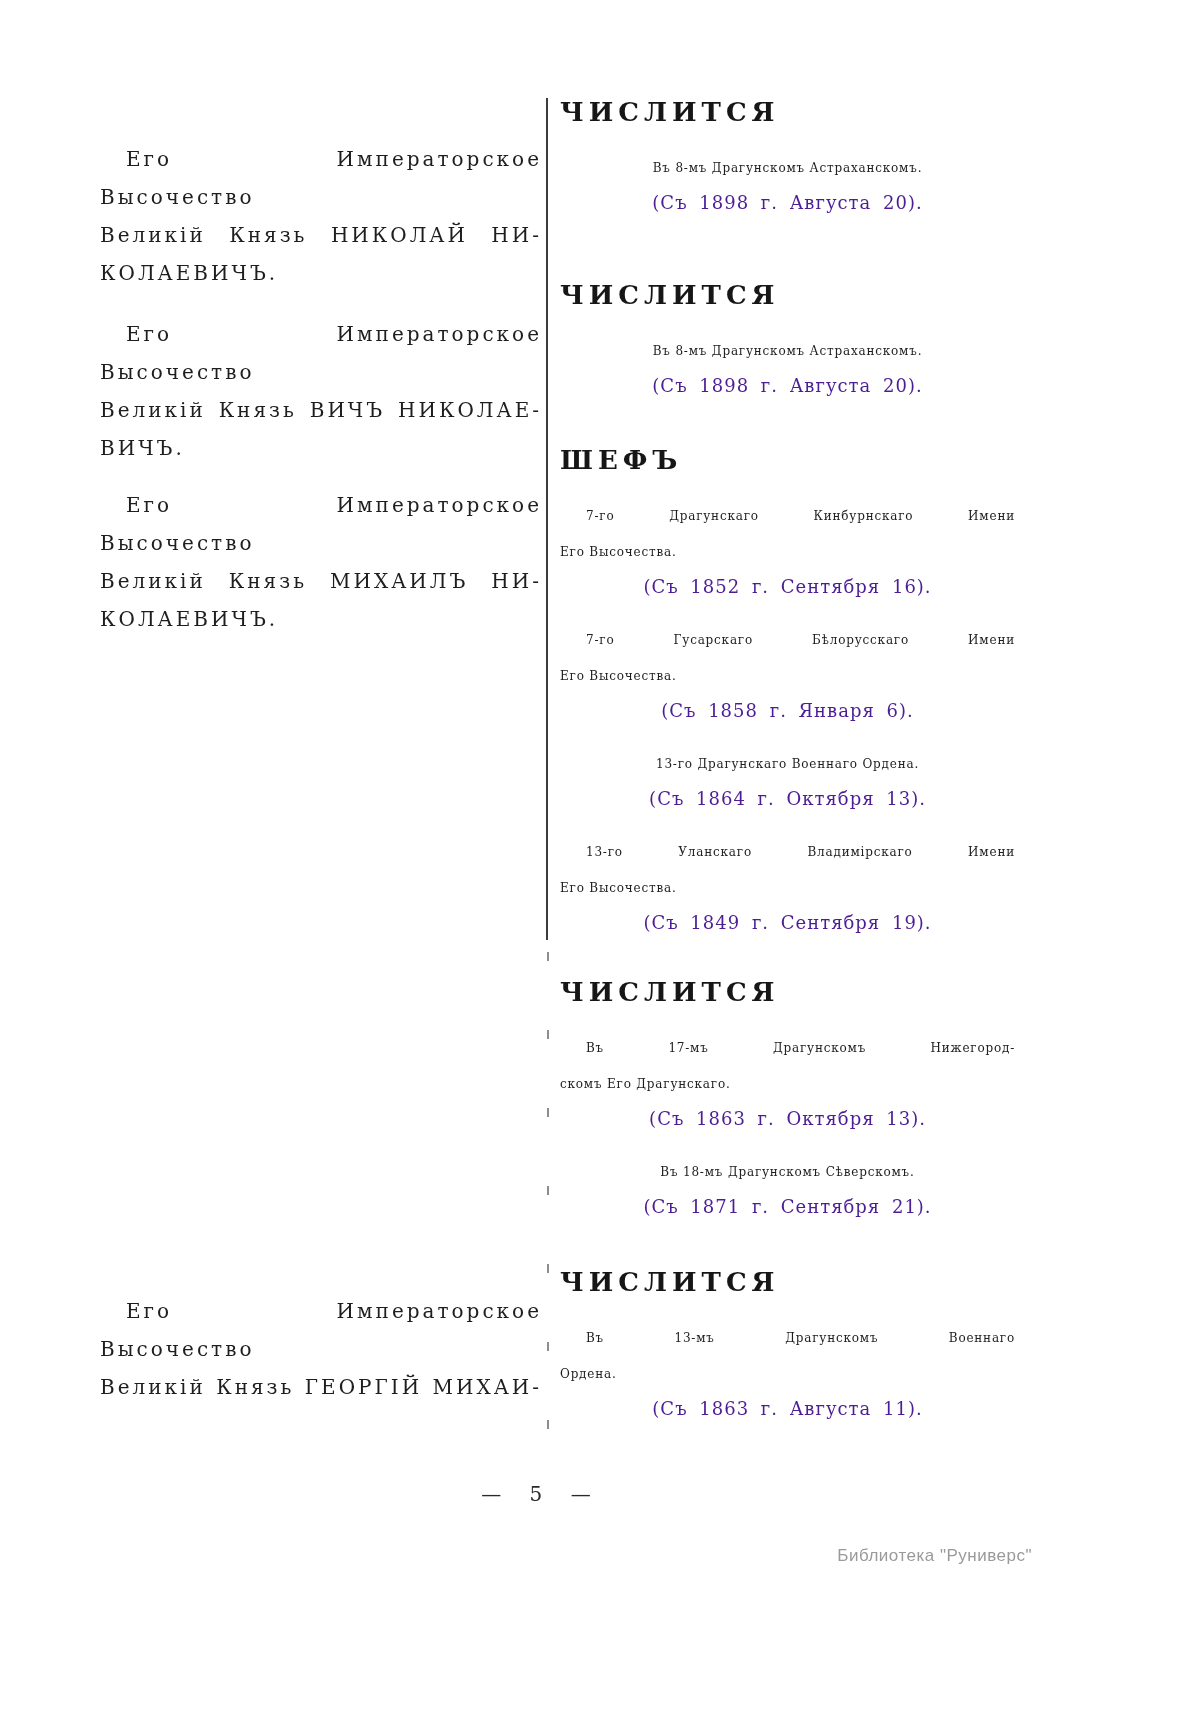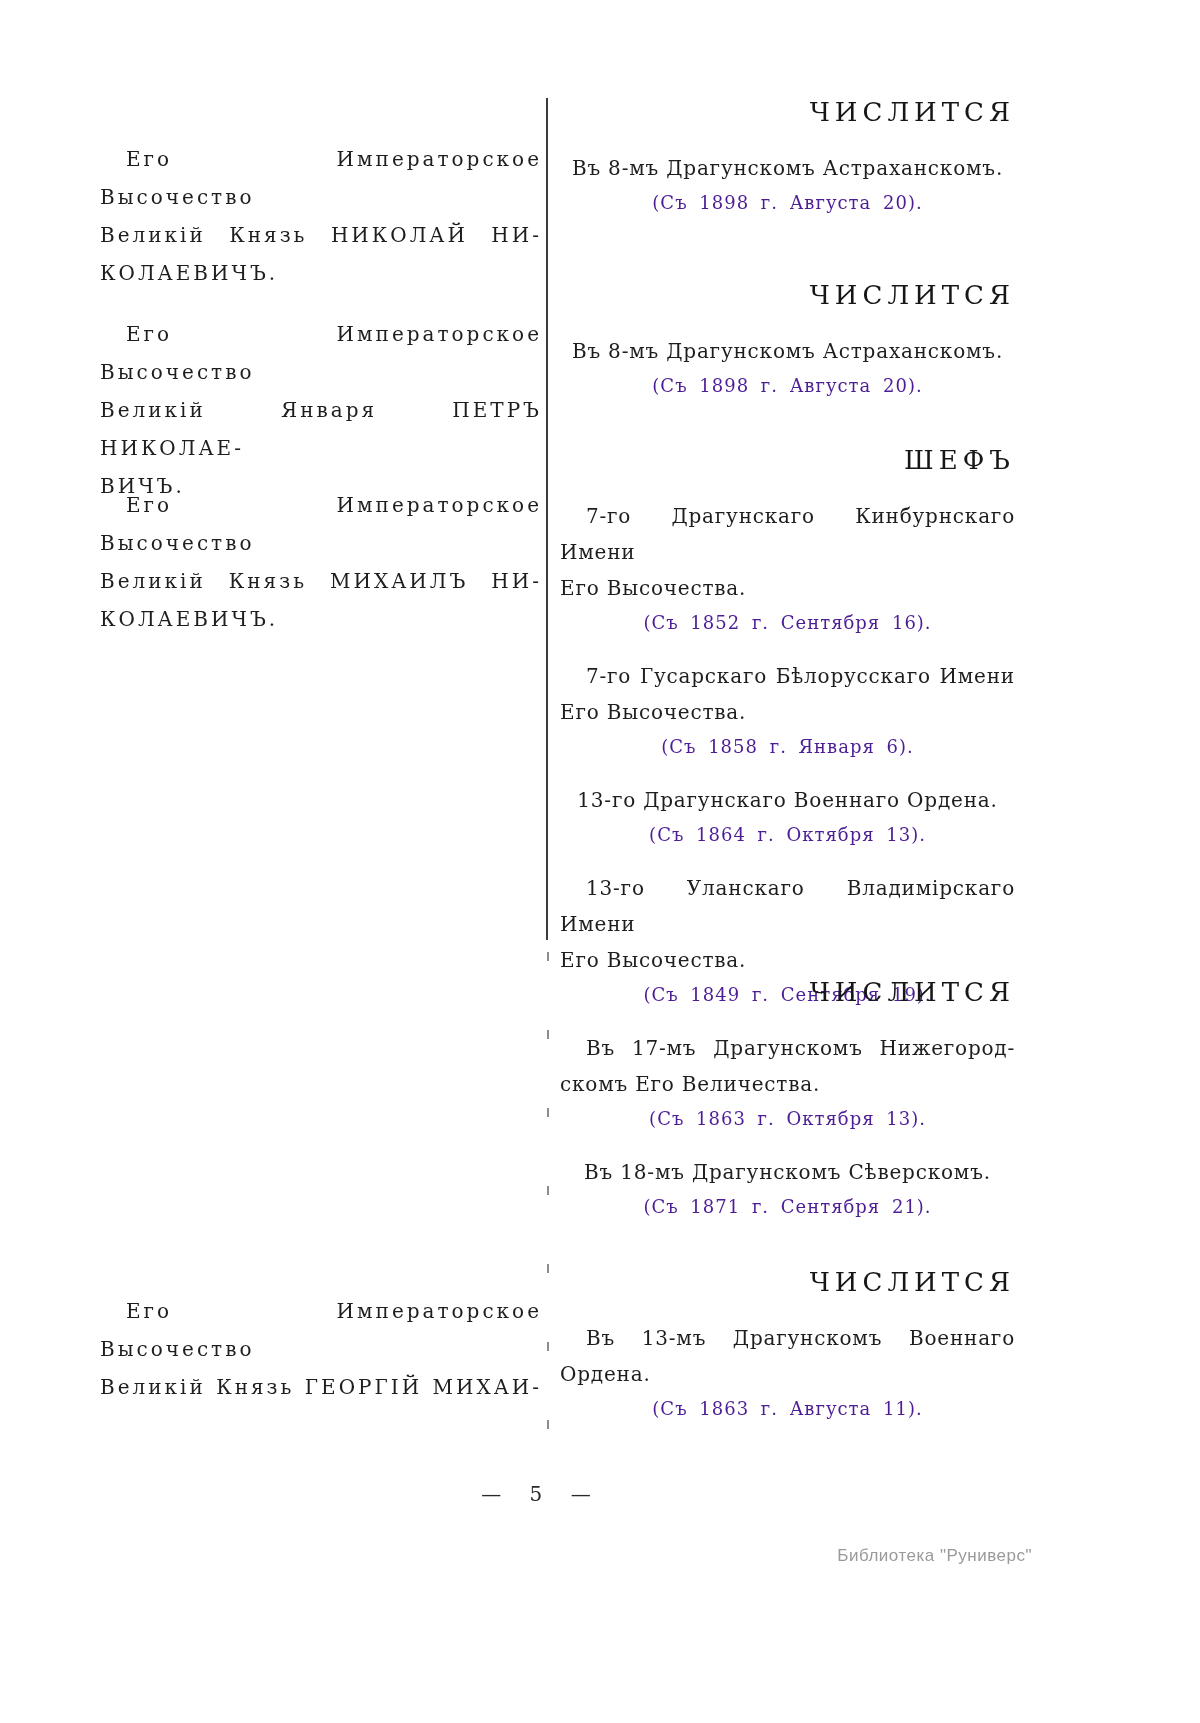--- a/index.html
+++ b/index.html
@@ -29,26 +29,26 @@
     position: absolute; left: 100px; width: 442px;
     font-size: 20px; line-height: 38px; letter-spacing: 3px;
   }
   .entry .ln { text-align: left; }
   .entry .ln.fill { text-align: justify; text-align-last: justify; }
   .entry .ln.first { text-indent: 26px; }
 
   
   .sec { position: absolute; left: 560px; width: 455px; }
   .sec-header {
-    font-weight: 400; font-size: 26px; letter-spacing: 5px;
-    line-height: 32px; text-align: right; margin-bottom: 22px;
+    font-weight: 700; font-size: 26px; letter-spacing: 5px;
+    line-height: 32px; text-align: left; margin-bottom: 22px;
     color: #161616;
   }
   .item + .item { margin-top: 22px; }
-  .tl { font-size: 20px; line-height: 36px; letter-spacing: 0.8px; }
+  .tl { font-size: 12px; line-height: 36px; letter-spacing: 0.8px; }
   .tl.first { text-indent: 26px; text-align: justify; text-align-last: justify; }
   .tl.center { text-align: center; }
   .date {
     font-size: 18px; line-height: 26px; letter-spacing: 1px;
     word-spacing: 5px; text-align: center; margin-top: 4px;
     color: #4c1d95;
   }
 
   
   .page-num {
@@ -71,21 +71,21 @@
   <div class="divider-dash"></div>
 
   <div class="entry" style="top:140px">
     <div class="ln first fill">Его Императорское Высочество</div>
     <div class="ln fill">Великій Князь НИКОЛАЙ НИ-</div>
     <div class="ln">КОЛАЕВИЧЪ.</div>
   </div>
 
   <div class="entry" style="top:315px">
     <div class="ln first fill">Его Императорское Высочество</div>
-    <div class="ln fill">Великій Января ПЕТРЪ НИКОЛАЕ-</div>
+    <div class="ln fill">Великій Князь ВИЧЪ НИКОЛАЕ-</div>
     <div class="ln">ВИЧЪ.</div>
   </div>
 
   <div class="entry" style="top:486px">
     <div class="ln first fill">Его Императорское Высочество</div>
     <div class="ln fill">Великій Князь МИХАИЛЪ НИ-</div>
     <div class="ln">КОЛАЕВИЧЪ.</div>
   </div>
 
   <div class="entry" style="top:1292px">
@@ -134,21 +134,21 @@
       <div class="tl">Его Высочества.</div>
       <div class="date">(Съ 1849 г. Сентября 19).</div>
     </div>
   </div>
 
   <div class="sec" style="top:976px">
     <div class="sec-header">ЧИСЛИТСЯ</div>
 
     <div class="item">
       <div class="tl first">Въ 17-мъ Драгунскомъ Нижегород-</div>
-      <div class="tl">скомъ Его Величества.</div>
+      <div class="tl">скомъ Его Драгунскаго.</div>
       <div class="date">(Съ 1863 г. Октября 13).</div>
     </div>
 
     <div class="item">
       <div class="tl center">Въ 18-мъ Драгунскомъ Сѣверскомъ.</div>
       <div class="date">(Съ 1871 г. Сентября 21).</div>
     </div>
   </div>
 
   <div class="sec" style="top:1266px">

